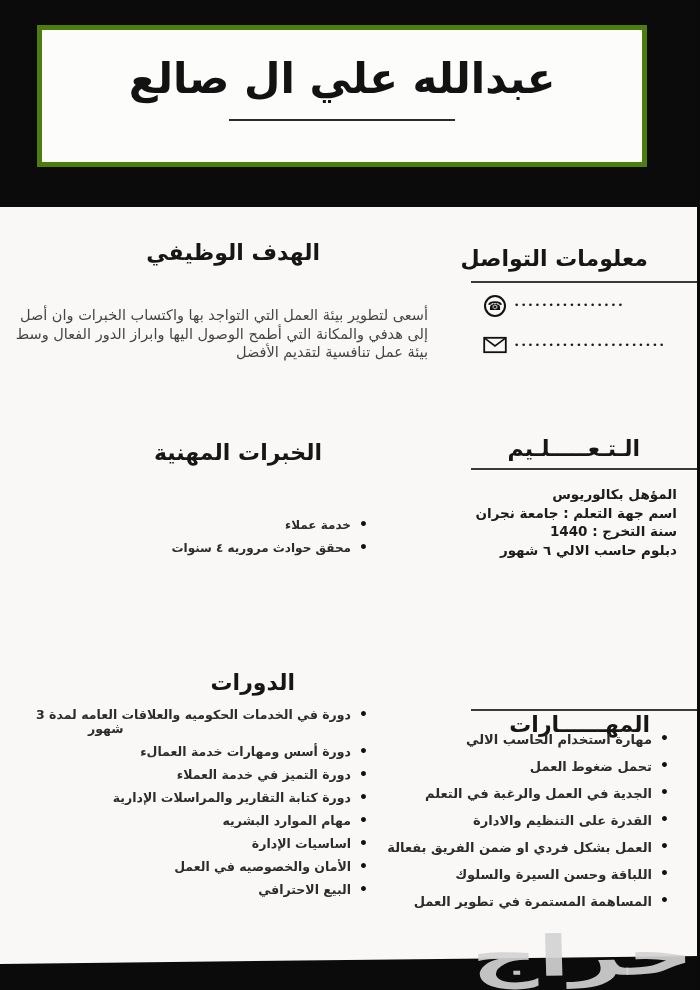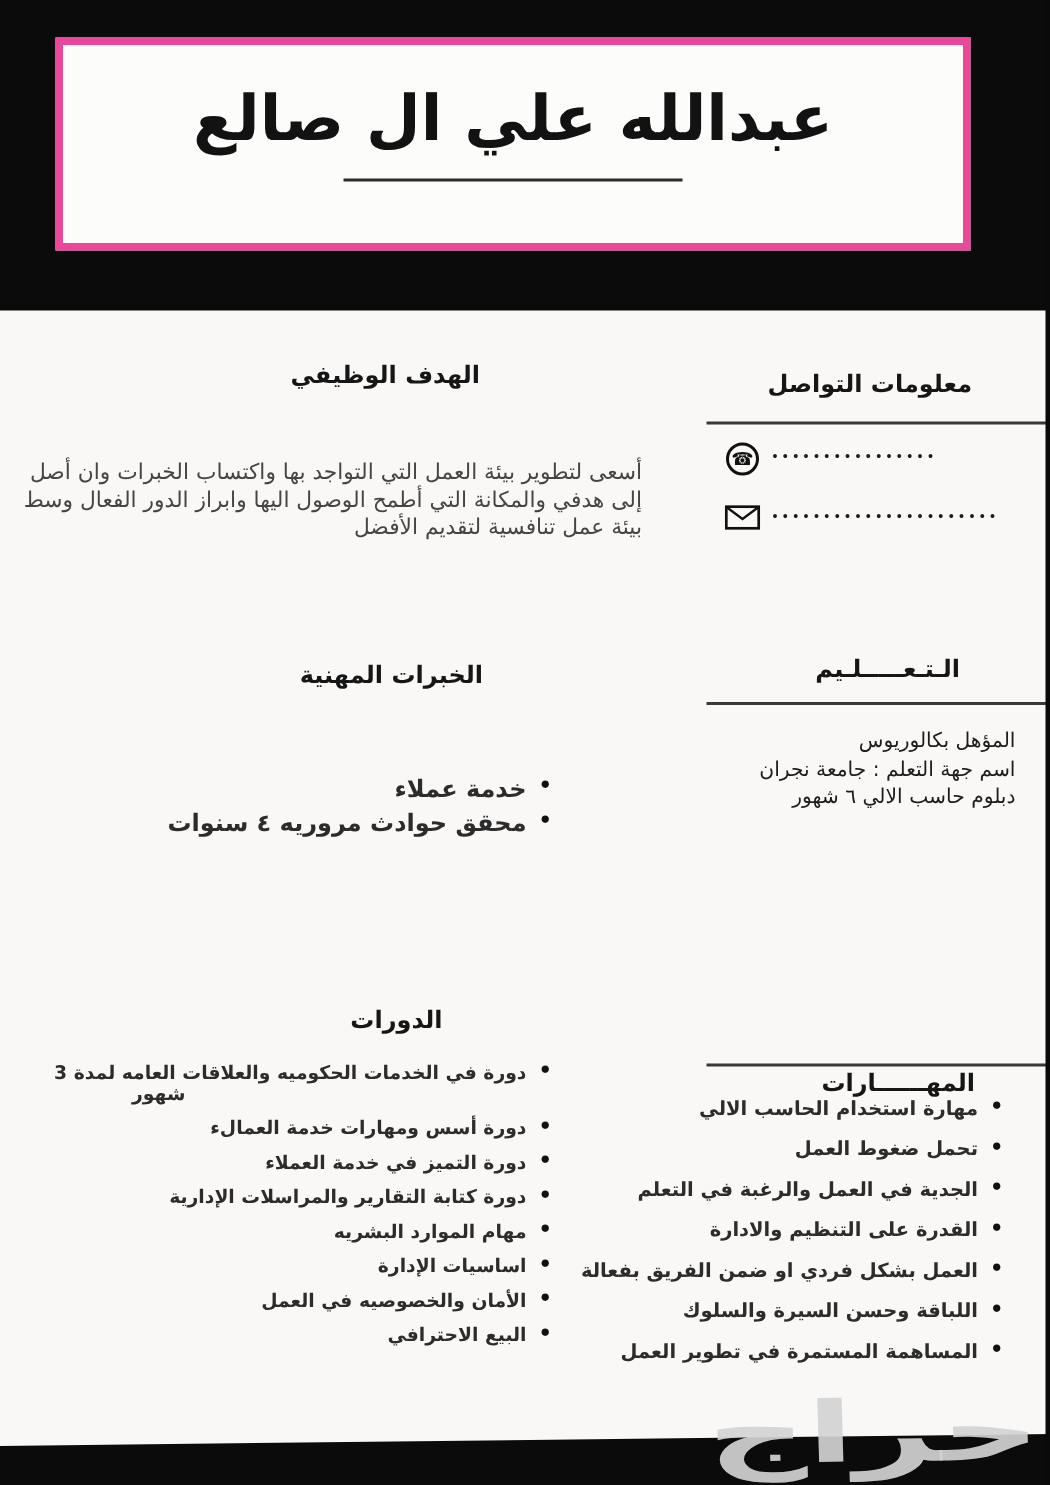--- a/index.html
+++ b/index.html
@@ -5,33 +5,33 @@
   html,body { margin:0; padding:0; background:#222; }
   .page {
     position:relative; width:700px; height:990px; margin:0 auto;
     background:#f9f8f6; overflow:hidden;
     font-family:"DejaVu Sans", sans-serif;
   }
   
   .header-band { position:absolute; left:-8px; top:-8px; width:716px; height:215px; background:#0b0b0b; }
   .name-box {
     position:absolute; left:45px; top:33px; width:600px; height:132px;
-    background:#fcfcfb; border:5px solid #ec4899;
+    background:#fcfcfb; border:5px solid #4d7c0f;
   }
   .name {
     position:absolute; left:0; top:26px; width:100%;
     text-align:center; direction:rtl;
     font-size:42px; font-weight:bold; color:#121212; line-height:1.1;
   }
   .name-underline {
     position:absolute; left:50%; transform:translateX(-50%); top:89px;
     width:226px; height:2px; background:#2b2b2b;
   }
   
-  .sec-head { position:absolute; direction:rtl; font-size:16px; font-weight:bold; color:#161616; white-space:nowrap; }
+  .sec-head { position:absolute; direction:rtl; font-size:22px; font-weight:bold; color:#161616; white-space:nowrap; }
   .rule { position:absolute; left:471px; right:0; height:2px; background:#3a3a3a; }
   .blist { position:absolute; margin:0; padding:0; list-style:none; direction:rtl; }
   .blist li { position:relative; padding-right:17px; text-align:right; color:#2c2c2c; font-weight:bold; }
   .blist li::before { content:"•"; position:absolute; right:0; top:-1px; font-size:14px; color:#111; }
   .li-line2 { display:block; text-align:left; }
   
   .contact-phone-icon {
     position:absolute; left:484px; top:295px; width:22px; height:22px;
     border:2px solid #111; border-radius:50%; box-sizing:border-box;
     font-size:12px; line-height:18px; text-align:center; color:#111;
@@ -43,25 +43,25 @@
   
   .objective-text { position:absolute; right:272px; top:306px; width:480px; direction:rtl; }
   .objective-text div {
     text-align:right; white-space:nowrap;
     font-size:14.5px; line-height:18.5px; color:#454545;
   }
   
   .edu-lines { position:absolute; right:23px; top:485px; direction:rtl; }
   .edu-lines div {
     text-align:right; white-space:nowrap;
-    font-size:13.5px; line-height:18.5px; font-weight:normal; color:#1c1c1c;
+    font-size:13.5px; line-height:18.5px; font-weight:bold; color:#1c1c1c;
   }
   
   .exp-list { right:332px; top:518px; width:290px; }
-  .exp-list li { font-size:16px; line-height:15px; margin-bottom:8px; white-space:nowrap; }
+  .exp-list li { font-size:12px; line-height:15px; margin-bottom:8px; white-space:nowrap; }
   .skills-list { right:31px; top:732px; width:260px; }
   .skills-list li { font-size:13px; line-height:15px; margin-bottom:12px; white-space:nowrap; }
   .courses-list { right:332px; top:708px; width:280px; }
   .courses-list li { font-size:12.5px; line-height:14px; margin-bottom:9px; }
   .courses-list .li-line1 { white-space:nowrap; }
   
   .bottom-band {
     position:absolute; left:-10px; top:960px; width:720px; height:48px;
     background:#0b0b0b; transform:rotate(-0.65deg);
   }
@@ -101,20 +101,21 @@
       <div>إلى هدفي والمكانة التي أطمح الوصول اليها وابراز الدور الفعال وسط</div>
       <div>بيئة عمل تنافسية لتقديم الأفضل</div>
     </div>
 
   <div class="sec-head" style="top:436px; right:60px;">الـتـعـــــلـيم</div>
   <div class="rule" style="top:468px;"></div>
   <div class="edu-lines">
 
   <div>المؤهل بكالوريوس</div>
       <div>اسم جهة التعلم : جامعة نجران</div>
+      <div>سنة التخرج : 1440</div>
       <div>دبلوم حاسب الالي ٦ شهور</div>
     </div>
 
   <div class="sec-head" style="top:440px; right:378px;margin-left:31px;">الخبرات المهنية</div>
   <ul class="blist exp-list">
 
   <li>خدمة عملاء</li>
       <li>محقق حوادث مروريه ٤ سنوات</li>
     </ul>
 

